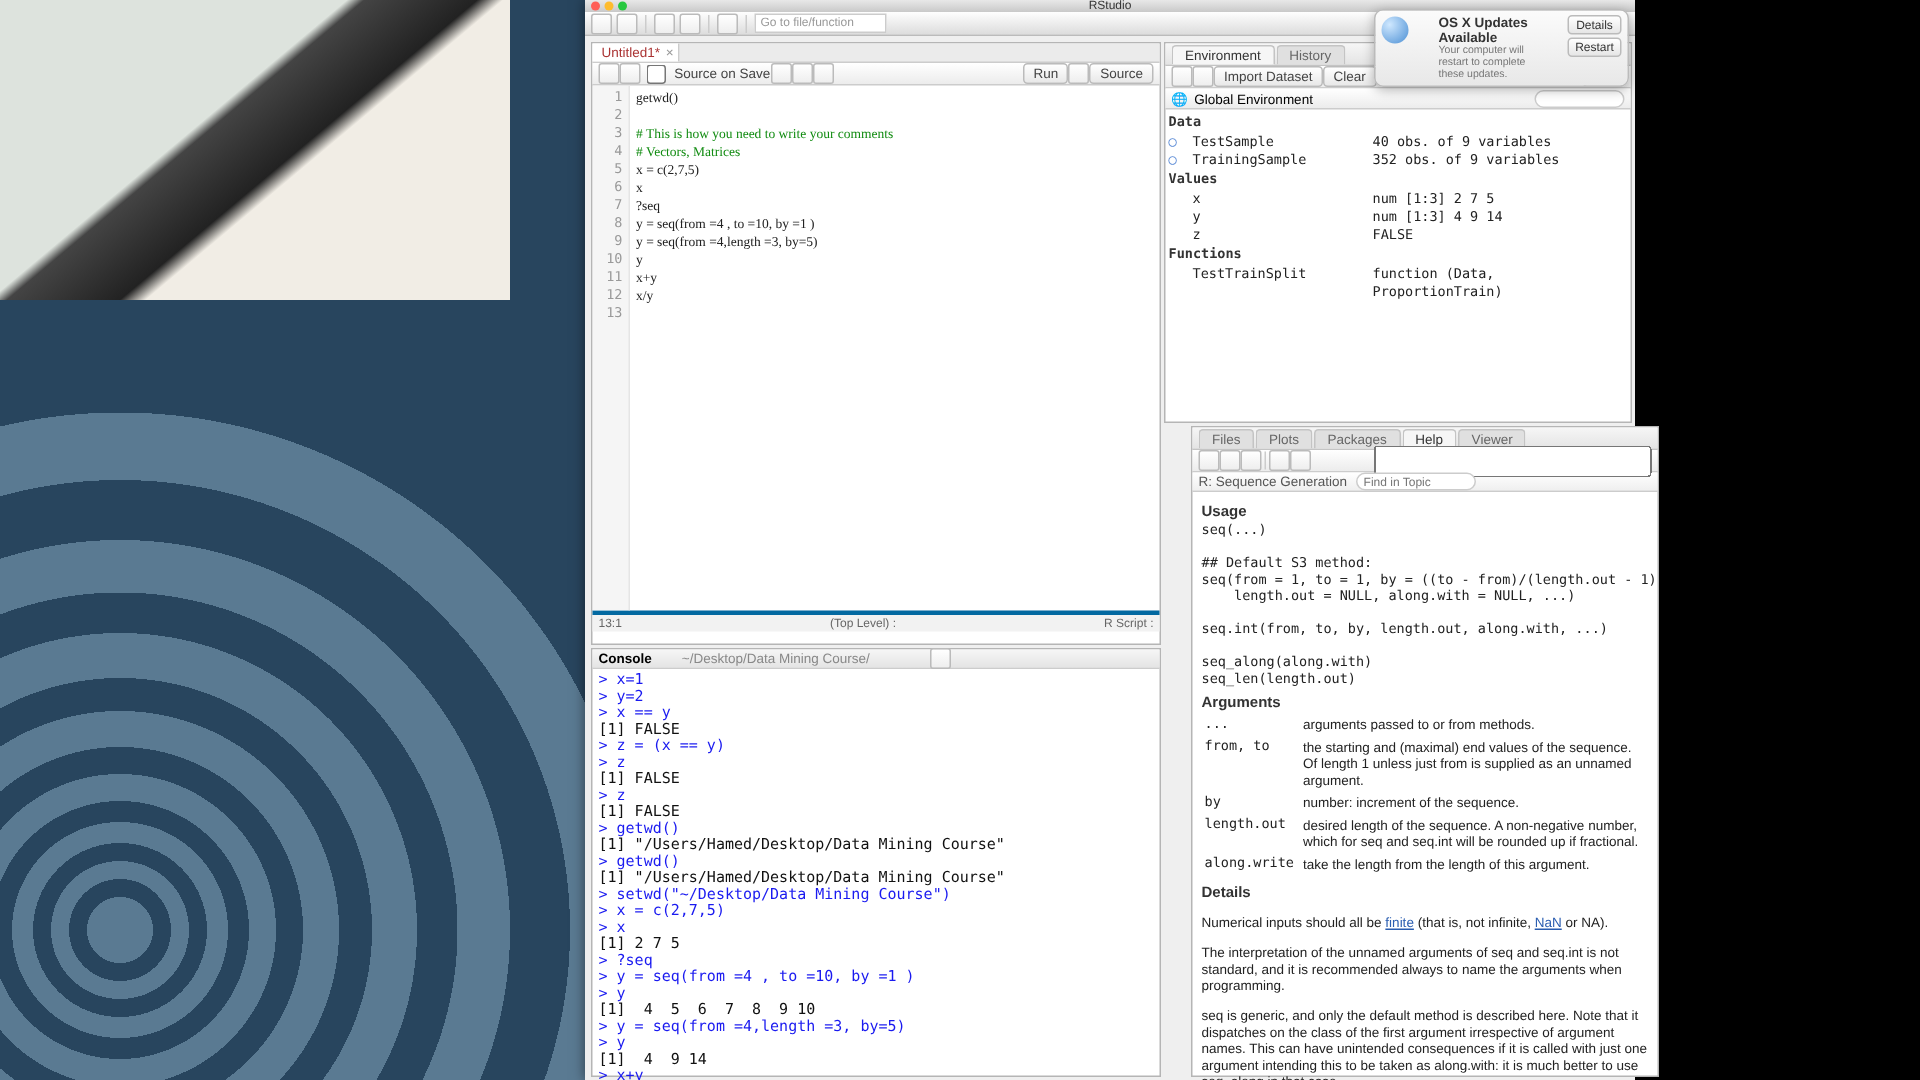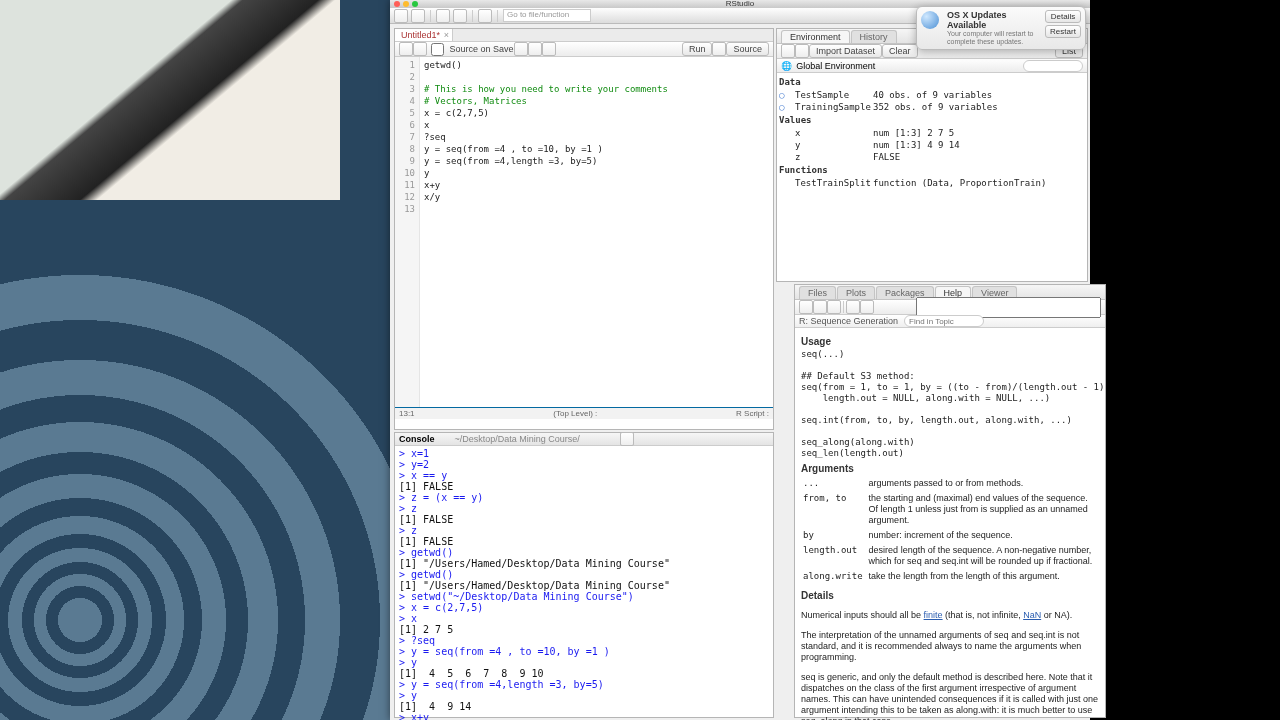--- a/index.html
+++ b/index.html
@@ -77,23 +77,23 @@
 .file-tab-row { height:12px; background:#ebebeb; border-bottom:1px solid #ccc;
   display:flex; align-items:center; font-size:9px;}
 .file-tab { background:#fff; padding:0 12px 0 6px; height:12px; line-height:12px;
   border-right:1px solid #ccc; color:#a33; position:relative;}
 .file-tab::after{content:"×"; position:absolute; right:3px; color:#999;}
 
 .source-body { font-family: Menlo, Consolas, monospace; font-size:9px;
   line-height:12px; display:flex; height:calc(100% - 50px); overflow:hidden;}
 .gutter { width:20px; text-align:right; color:#999; padding:2px 4px 0 0;
   background:#f5f5f5; border-right:1px solid #e5e5e5; user-select:none;}
-.codecol { padding:2px 0 0 4px; white-space:pre; color:#222; flex:1;}
+.codecol { padding:2px 0 0 4px; white-space:pre; color:#222; flex:1;font-family:Liberation Serif, serif;}
 .code-comment{color:#128c12;}
-.status-bar { height:11px; border-top:1px solid #0369a1;
+.status-bar { height:11px; border-top:3px solid #0369a1;
   background:#f2f2f2; font-size:8px; color:#666; display:flex;
   align-items:center; padding:0 4px; justify-content:space-between;}
 
 .console-head { height:12px; background:linear-gradient(#f6f6f6,#e4e4e4);
   border-bottom:1px solid #ccc; font-size:9px; display:flex;
   align-items:center; padding:0 4px; gap:20px;}
 .console-head .title{font-weight:bold;}
 .console-head .path{color:#888;}
 .console-body { font-family: Menlo, Consolas, monospace; font-size:10px;
   line-height:11px; padding:2px 4px; height:calc(100% - 14px);
@@ -105,41 +105,41 @@
   padding:0 4px; gap:4px; background:linear-gradient(#fff,#ececec);
   border-bottom:1px solid #ccc;}
 .env-subhead .search { flex:1; }
 .env-subhead input{ width:50px; height:10px; font-size:8px;
   border:1px solid #ccc; border-radius:6px; padding:0 4px;}
 .env-body{ font-family: "Lucida Grande", monospace; font-size:9px;
   line-height:12px; padding:2px 2px; height:calc(100% - 41px); overflow:hidden;}
 .env-sec{ font-weight:bold; color:#333; margin:1px 0;}
 .env-row{ display:flex; }
 .env-row .k{ flex:0 0 78px; color:#222; padding-left:8px;}
-.env-row .v{ flex:1; color:#222;}
+.env-row .v{ flex:1; color:#222;margin-left:42px;}
 .env-row .disc{ width:8px; color:#5b8bd6; padding-left:0;}
 
 .help-sub { height:12px; font-size:9px; display:flex; align-items:center;
   padding:0 4px; gap:6px; color:#555; border-bottom:1px solid #ccc;
   background:linear-gradient(#fff,#efefef);}
 .help-sub input{ width:70px; height:10px; font-size:8px;
   border:1px solid #ccc; border-radius:6px; padding:0 4px;}
 .help-body{ font-size:9px; line-height:11px; padding:4px 6px;
   height:calc(100% - 40px); overflow:hidden; color:#222;}
 .help-body h3{ font-size:10px; margin:4px 0 2px; font-weight:bold; color:#333;}
 .help-body .mono{ font-family: Menlo, Consolas, monospace; white-space:pre;
   color:#222; margin:2px 0;}
 .help-body a{color:#2a5db0; text-decoration:underline;}
 .arg-table td{ vertical-align:top; padding:0 4px 2px 0;}
 .arg-table td:first-child{ white-space:nowrap; font-family:Menlo,monospace;}
 
 .notif { position:absolute; right:4px; top:6px; width:160px;
   background:linear-gradient(#fbfbfb,#e8e8e8); border:1px solid #bbb;
   border-radius:6px; padding:3px 4px; box-shadow:0 2px 8px rgba(0,0,0,.3);
-  display:flex; gap:8px; font-size:8px; color:#333;}
+  display:flex; gap:20px; font-size:8px; color:#333;}
 .notif-icon{ width:18px; height:18px; border-radius:50%;
   background:radial-gradient(circle at 30% 30%, #cfe8ff,#4b8fd4);
   margin-top:1px; flex-shrink:0;}
 .notif-text{ flex:1; }
 .notif-title{ font-weight:bold; font-size:9px;}
 .notif-sub{ color:#777; font-size:7px; line-height:8px;}
 .notif-btns{ display:flex; flex-direction:column; gap:2px;}
 .notif-btn{ width:34px; font-size:8px; border:1px solid #bbb;
   border-radius:3px; background:linear-gradient(#fff,#e6e6e6);
   text-align:center; height:11px; line-height:11px;}

